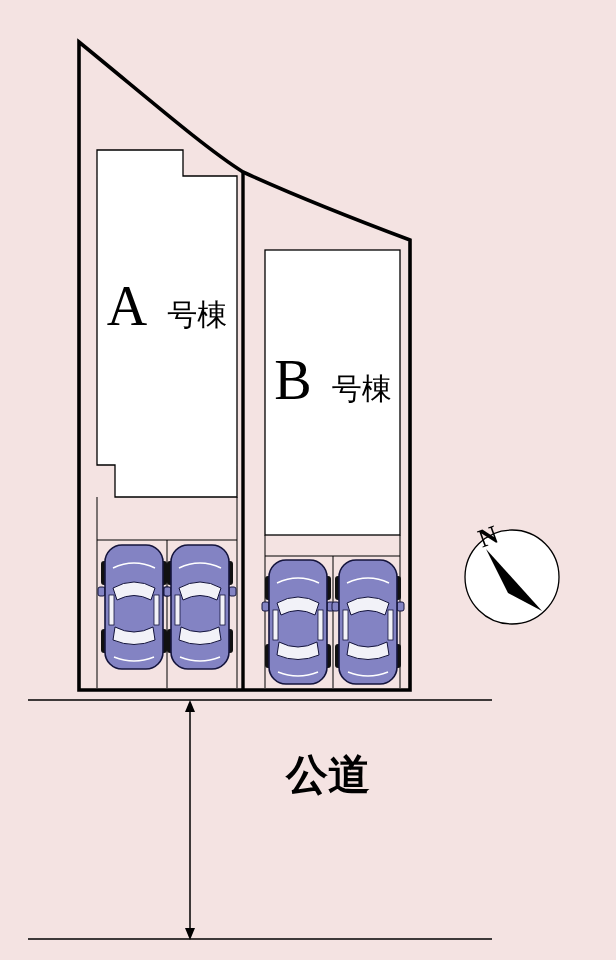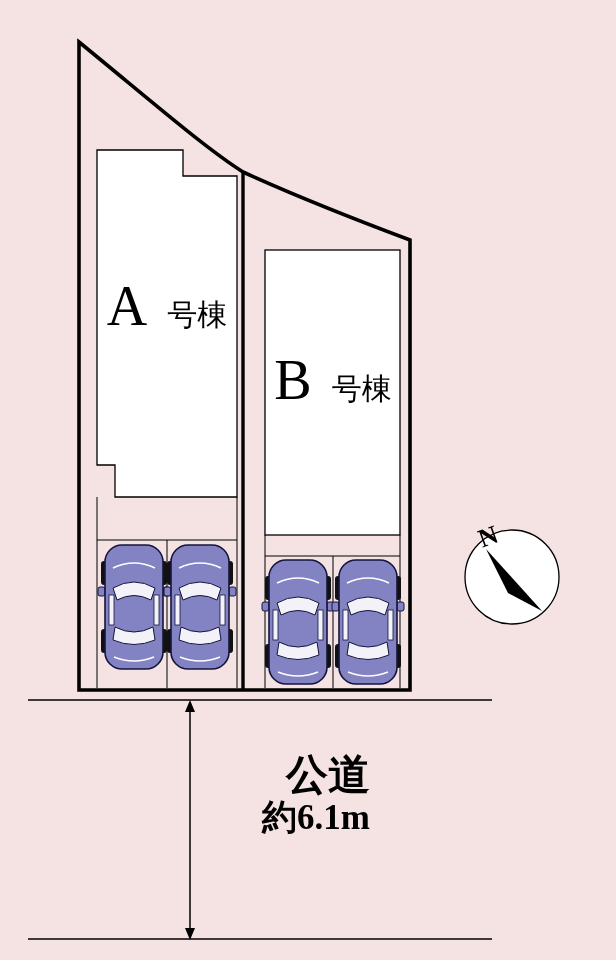--- a/index.html
+++ b/index.html
@@ -110,16 +110,15 @@
 
   <div class="label bldg-b">
     <span class="bldg-letter">B</span>
     <span class="bldg-suffix">号棟</span>
   </div>
 
   <div class="north">N</div>
 
   <div class="road-label">
     <div class="road-name">公道</div>
-    <div class="road-width">約6.1m</div>
   </div>
 
 </div>
 
 </body></html>

